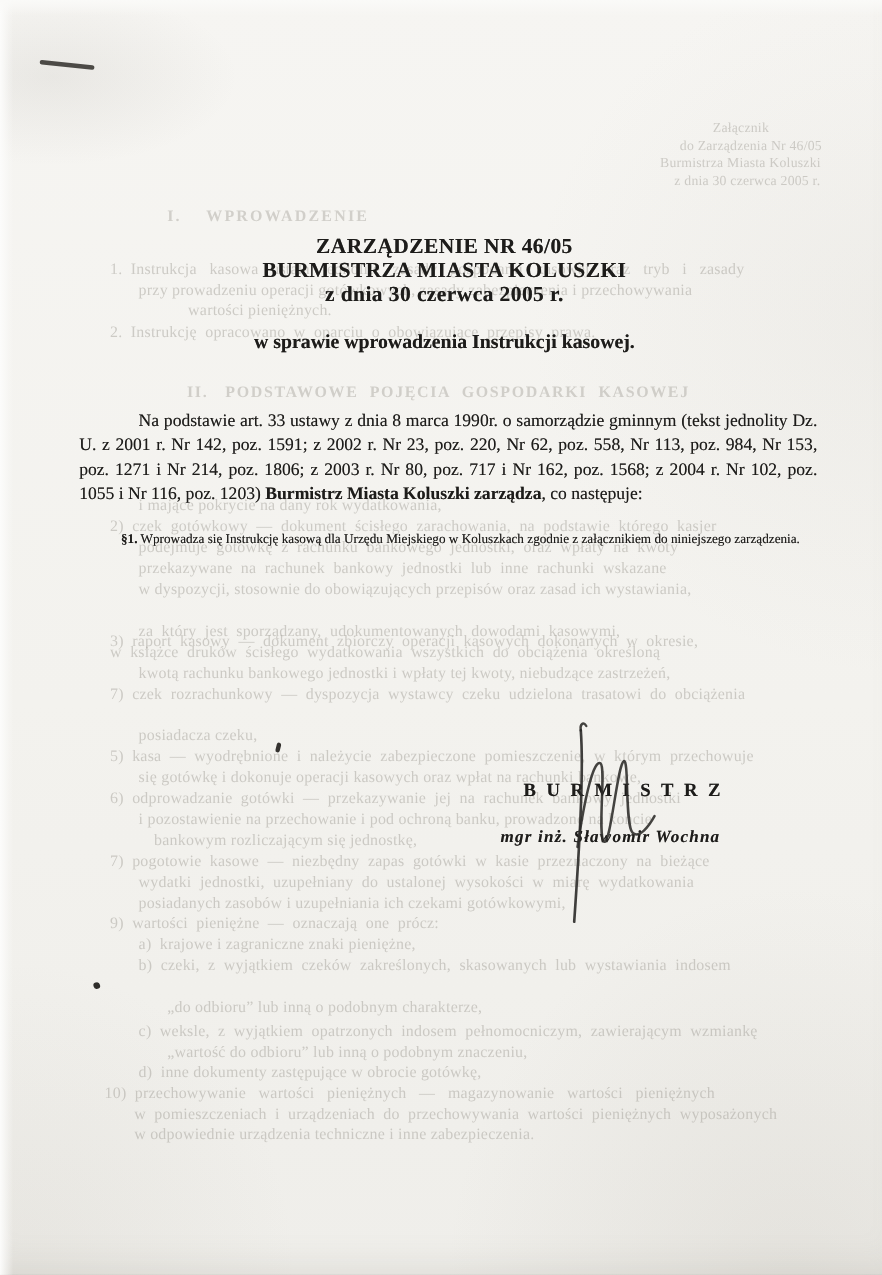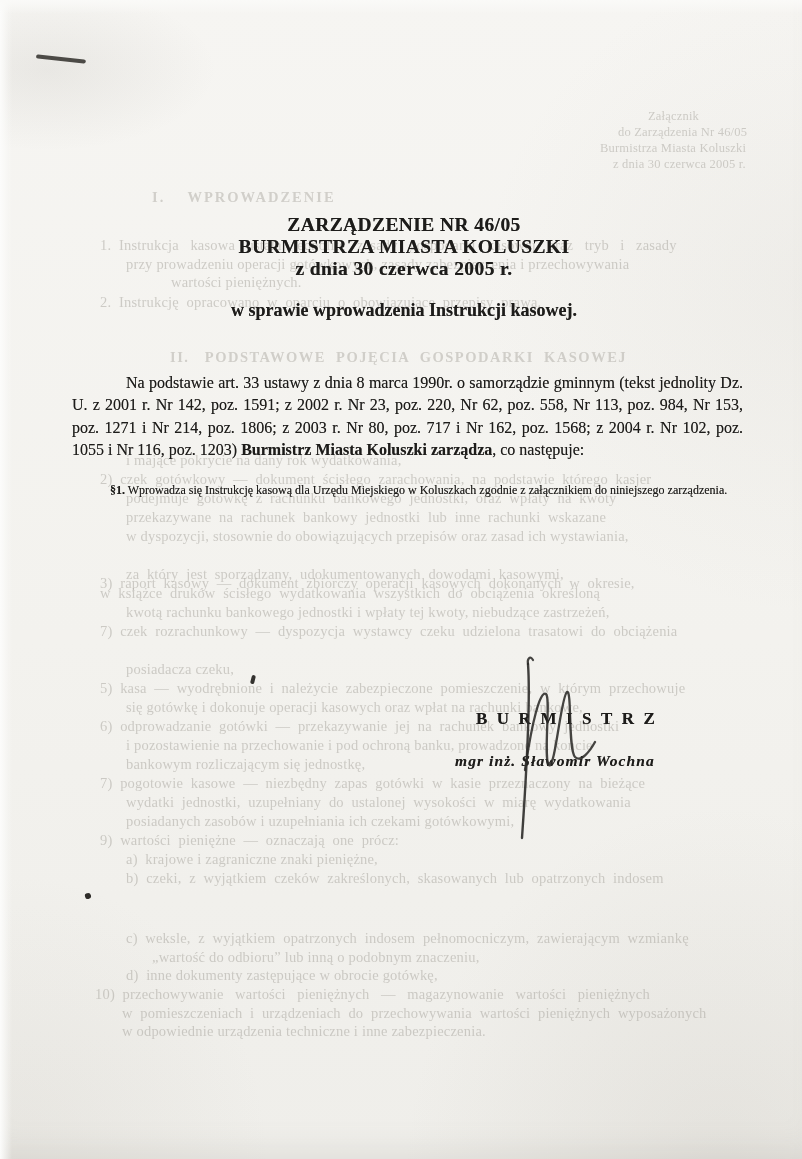--- a/index.html
+++ b/index.html
@@ -119,27 +119,28 @@
       <div class="bleed-line" style="left: 100px; top: 548px; margin-top: 28px;">3)  raport  kasowy  —  dokument  zbiorczy  operacji  kasowych  dokonanych  w  okresie,</div>
       <div class="bleed-line" style="left: 126px; top: 567px;">za  który  jest  sporządzany,  udokumentowanych  dowodami  kasowymi,</div>
       <div class="bleed-line" style="left: 100px; top: 586px;">w  książce  druków  ścisłego  wydatkowania  wszystkich  do  obciążenia  określoną</div>
       <div class="bleed-line" style="left: 126px; top: 605px;">kwotą rachunku bankowego jednostki i wpłaty tej kwoty, niebudzące zastrzeżeń,</div>
       <div class="bleed-line" style="left: 100px; top: 624px;">7)  czek  rozrachunkowy  —  dyspozycja  wystawcy  czeku  udzielona  trasatowi  do  obciążenia</div>
       <div class="bleed-line" style="left: 126px; top: 662px;">posiadacza czeku,</div>
       <div class="bleed-line" style="left: 100px; top: 681px;">5)  kasa  —  wyodrębnione  i  należycie  zabezpieczone  pomieszczenie,  w  którym  przechowuje</div>
       <div class="bleed-line" style="left: 126px; top: 700px;">się gotówkę i dokonuje operacji kasowych oraz wpłat na rachunki bankowe,</div>
       <div class="bleed-line" style="left: 100px; top: 719px;">6)  odprowadzanie  gotówki  —  przekazywanie  jej  na  rachunek  bankowy  jednostki</div>
       <div class="bleed-line" style="left: 126px; top: 738px;">i pozostawienie na przechowanie i pod ochroną banku, prowadzone na koncie</div>
-      <div class="bleed-line" style="left: 126px; top: 757px;">bankowym rozliczającym się jednostkę,</div>
+      <div class="bleed-line" style="left: 140px; top: 757px;">bankowym rozliczającym się jednostkę,</div>
       <div class="bleed-line" style="left: 100px; top: 776px;">7)  pogotowie  kasowe  —  niezbędny  zapas  gotówki  w  kasie  przeznaczony  na  bieżące</div>
       <div class="bleed-line" style="left: 126px; top: 795px;">wydatki  jednostki,  uzupełniany  do  ustalonej  wysokości  w  miarę  wydatkowania</div>
       <div class="bleed-line" style="left: 126px; top: 814px;">posiadanych zasobów i uzupełniania ich czekami gotówkowymi,</div>
       <div class="bleed-line" style="left: 100px; top: 833px;">9)  wartości  pieniężne  —  oznaczają  one  prócz:</div>
       <div class="bleed-line" style="left: 126px; top: 852px;">a)  krajowe i zagraniczne znaki pieniężne,</div>
-      <div class="bleed-line" style="left: 126px; top: 871px;">b)  czeki,  z  wyjątkiem  czeków  zakreślonych,  skasowanych  lub  opatrzonych  indosem</div>
+      <div class="bleed-line" style="left: 126px; top: 871px;">b)  czeki,  z  wyjątkiem  czeków  zakreślonych,  skasowanych  lub  wystawiania  indosem</div>
+      <div class="bleed-line" style="left: 152px; top: 909px;">„do odbioru” lub inną o podobnym charakterze,</div>
       <div class="bleed-line" style="left: 126px; top: 931px;">c)  weksle,  z  wyjątkiem  opatrzonych  indosem  pełnomocniczym,  zawierającym  wzmiankę</div>
       <div class="bleed-line" style="left: 152px; top: 950px;">„wartość do odbioru” lub inną o podobnym znaczeniu,</div>
       <div class="bleed-line" style="left: 126px; top: 968px;">d)  inne dokumenty zastępujące w obrocie gotówkę,</div>
       <div class="bleed-line" style="left: 95px; top: 987px;">10)  przechowywanie   wartości   pieniężnych   —   magazynowanie   wartości   pieniężnych</div>
       <div class="bleed-line" style="left: 122px; top: 1006px;">w  pomieszczeniach  i  urządzeniach  do  przechowywania  wartości  pieniężnych  wyposażonych</div>
       <div class="bleed-line" style="left: 122px; top: 1024px;">w odpowiednie urządzenia techniczne i inne zabezpieczenia.</div>
     </div>
 
   <div class="content-layer">
 

